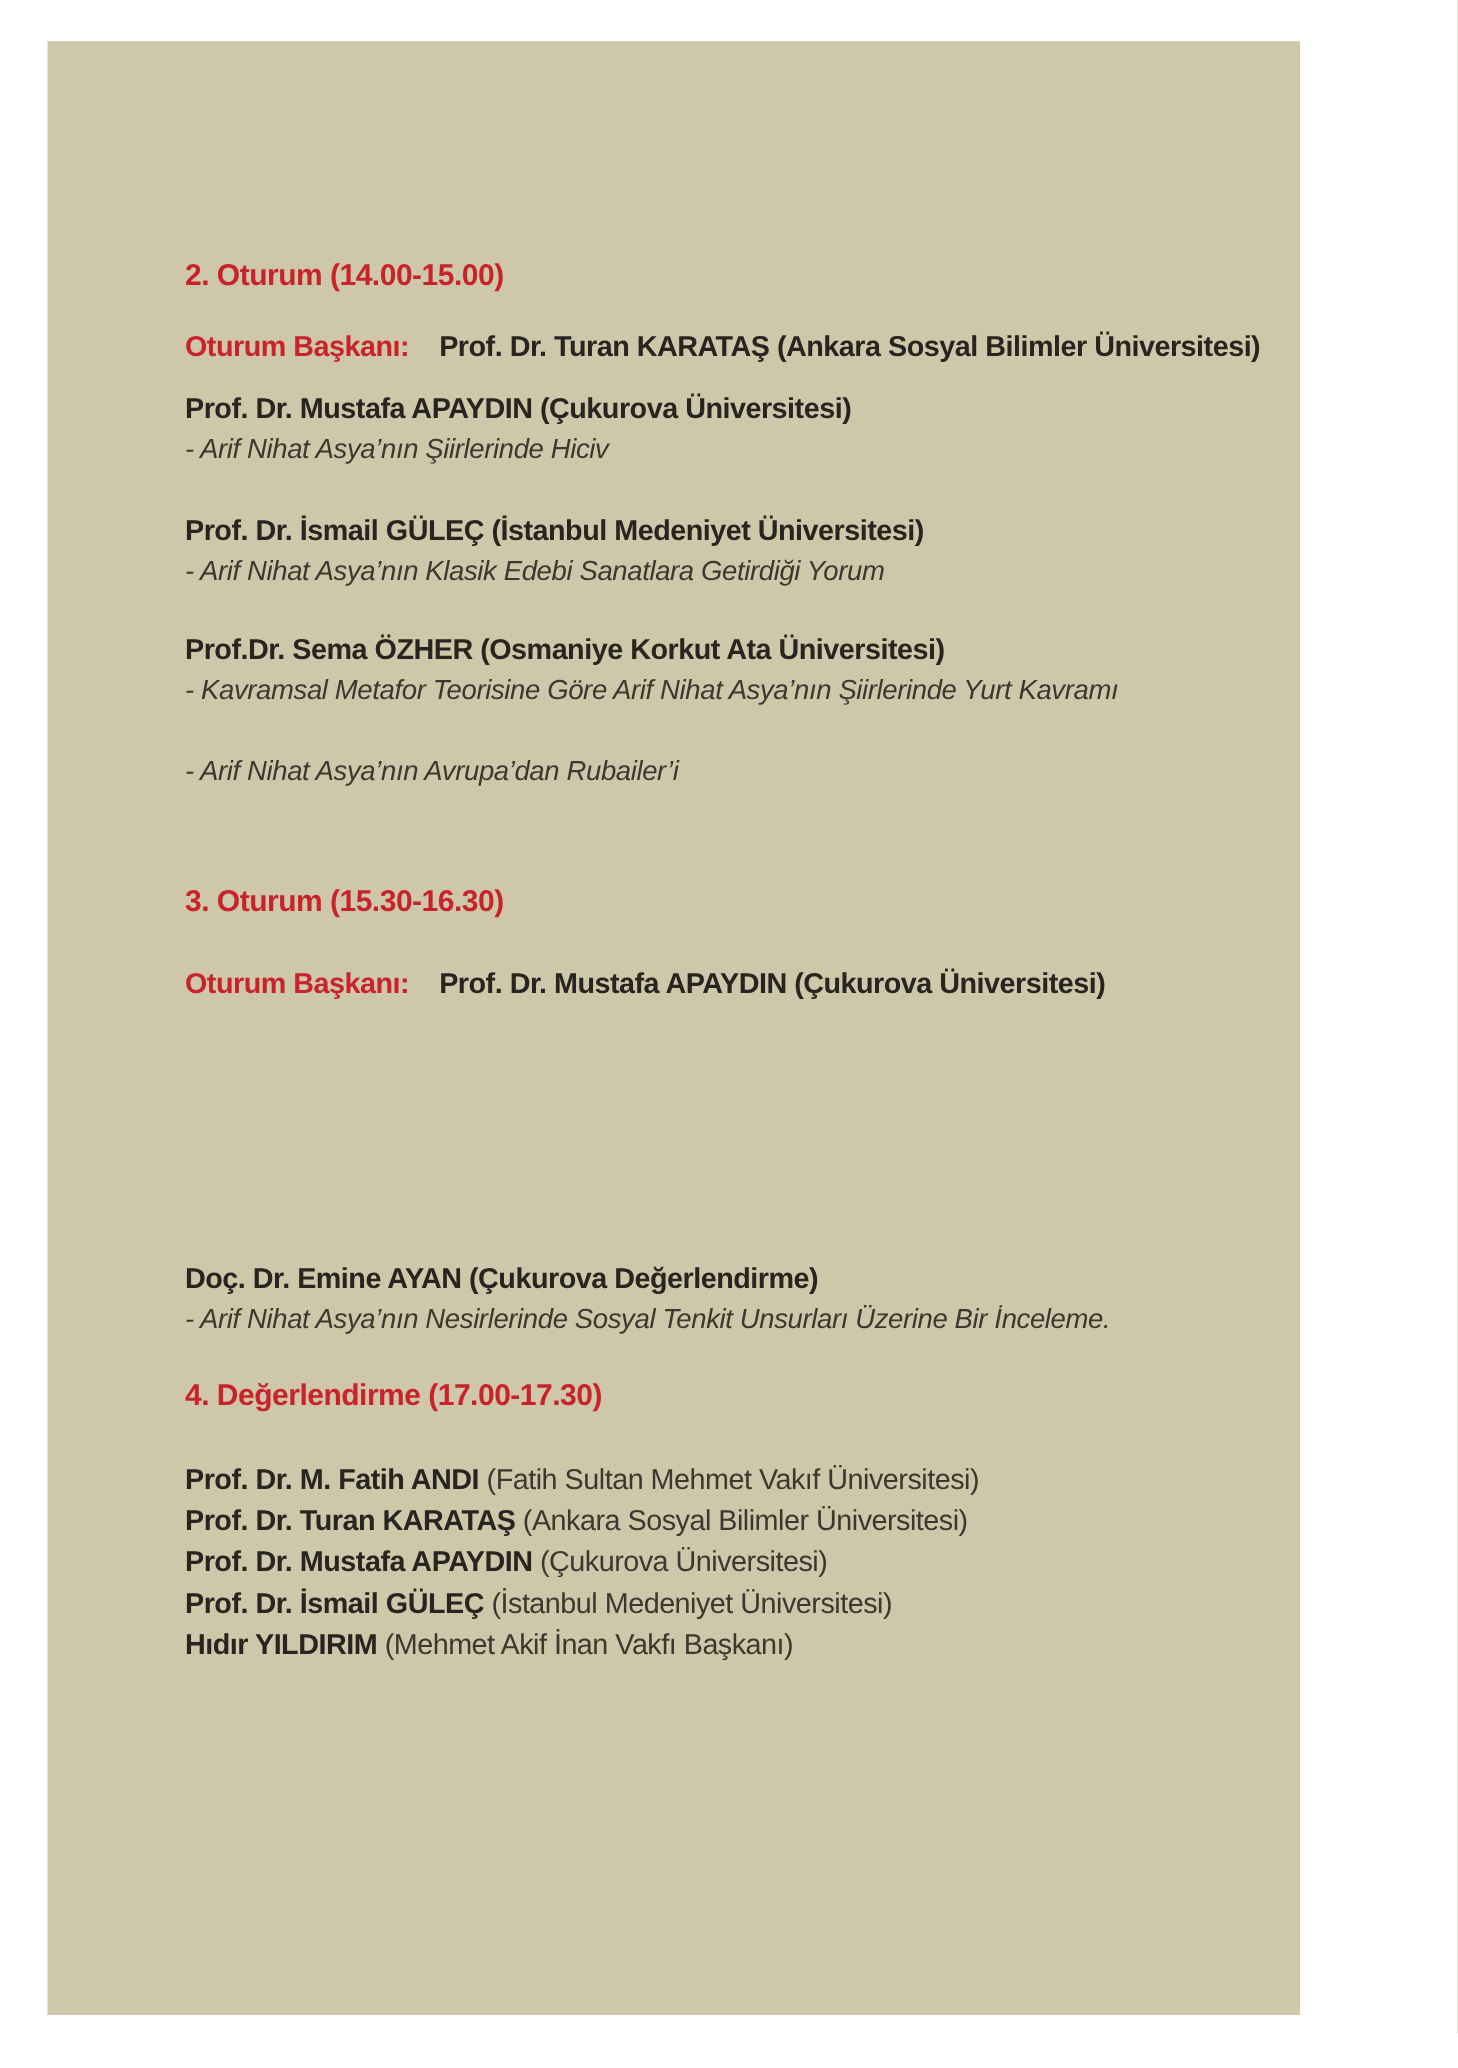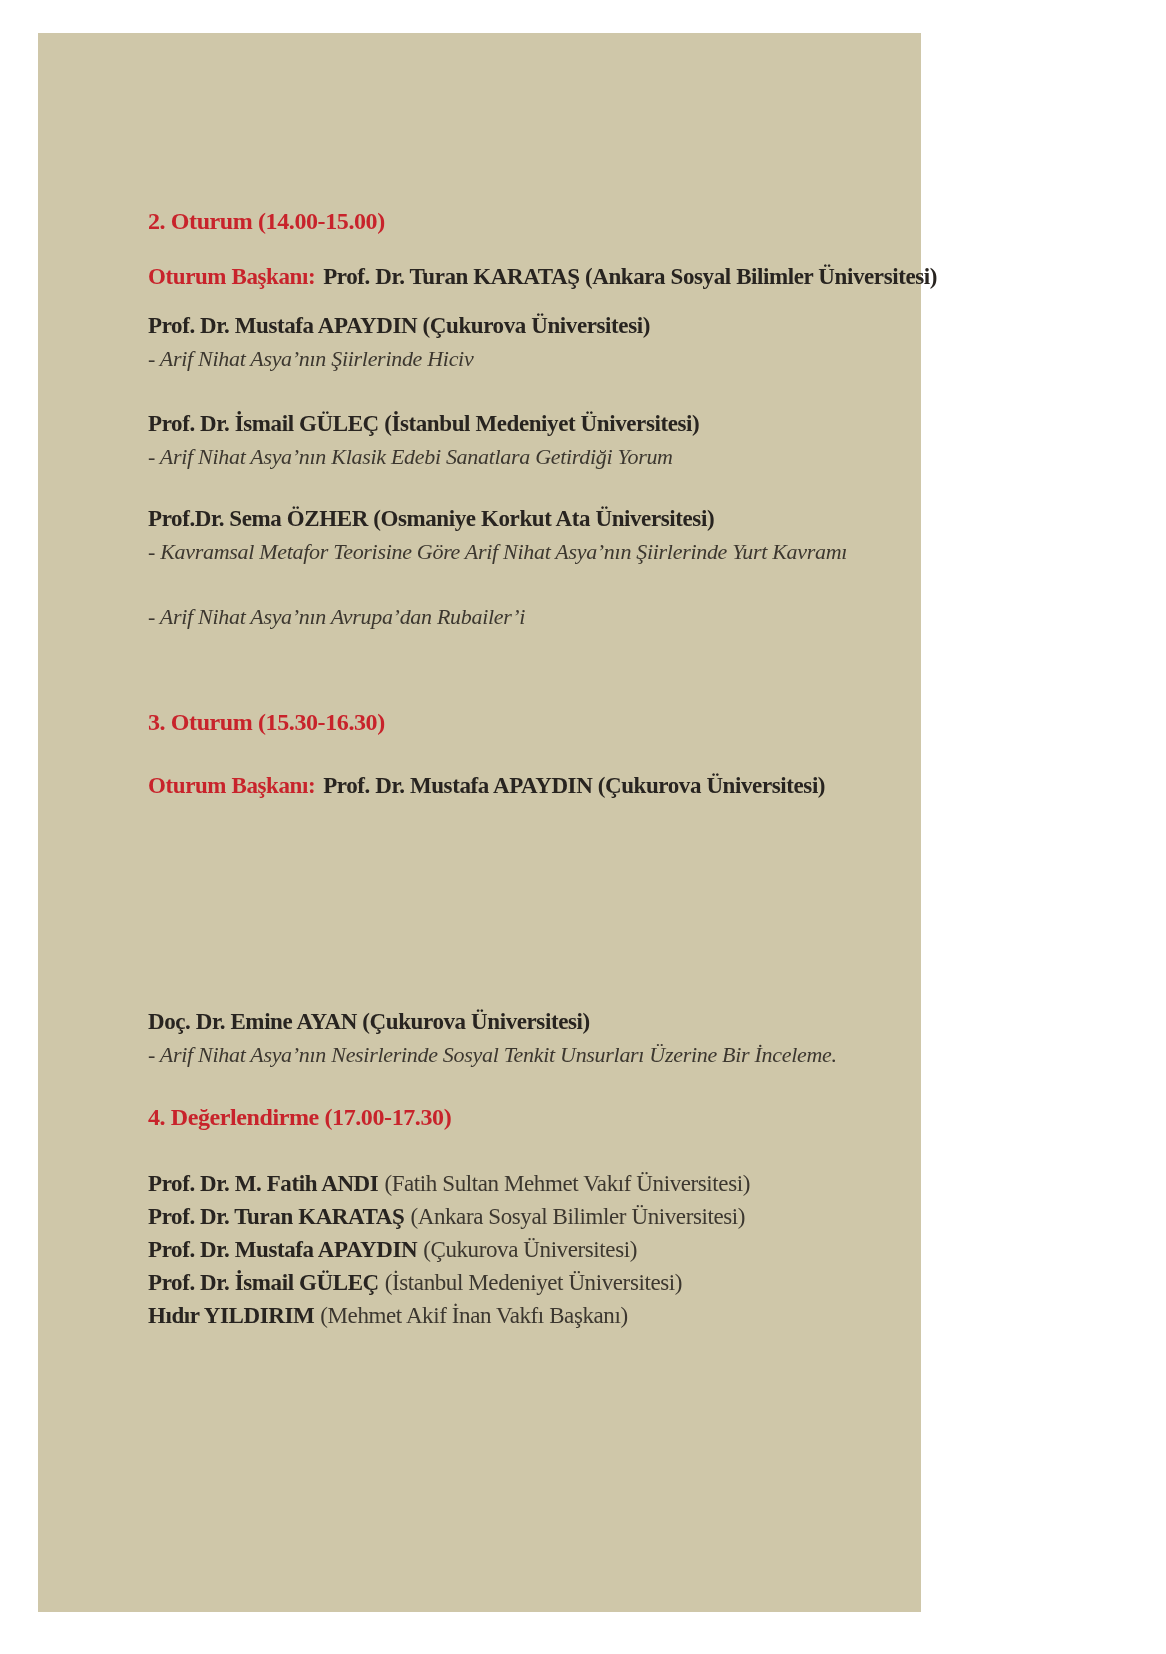--- a/index.html
+++ b/index.html
@@ -14,23 +14,22 @@
   body{
     width:1166px;height:1654px;
     background:var(--page-bg);
     font-family:"Liberation Sans", sans-serif;
     position:relative;
     overflow:hidden;
   }
   .panel{
     position:absolute;
     left:38px;top:33px;
-    width:883px;height:1579px;
+    width:1002px;height:1579px;
     background:var(--panel);
-    font-family:Liberation Serif, serif;
   }
   .content{
     position:absolute;
     left:110px;top:0;
     width:930px;height:100%;
   }
   .content p,.content h2{margin:0;padding:0;}
   .block{position:absolute;left:0;}
   .sec-heading{
     font-size:24px;
@@ -40,21 +39,21 @@
     letter-spacing:-0.4px;
   }
   .chair-line{
     font-size:23px;
     line-height:28px;
     font-weight:bold;
     color:var(--ink);
     letter-spacing:-0.4px;
     white-space:nowrap;
   }
-  .chair-label{color:var(--accent);margin-right:8px;}
+  .chair-label{color:var(--accent);margin-right:24px;}
   .speaker-name{
     font-size:23px;
     line-height:28px;
     font-weight:bold;
     color:var(--ink);
     letter-spacing:-0.4px;
     white-space:nowrap;
   }
   .paper-title{
     font-size:22px;
@@ -109,21 +108,21 @@
 
     <h2 class="block sec-heading" style="top:675px">3. Oturum (15.30-16.30)</h2>
 
     <p class="block chair-line" style="top:739px">
       <span class="chair-label">Oturum Başkanı:</span><span class="chair-name">Prof. Dr. Mustafa APAYDIN (Çukurova Üniversitesi)</span>
     </p>
 
 
 
     <div class="block" style="top:975px">
-      <p class="speaker-name">Doç. Dr. Emine AYAN (Çukurova Üniversitesi)</p>
+      <p class="speaker-name">Doç. Dr. Emine AYAN (Çukurova Değerlendirme)</p>
       <p class="paper-title">- Arif Nihat Asya’nın Nesirlerinde Sosyal Tenkit Unsurları Üzerine Bir İnceleme.</p>
     </div>
 
     <h2 class="block sec-heading" style="top:1070px">4. Değerlendirme (17.00-17.30)</h2>
 
     <div class="block" style="top:1134px">
       <p class="eval-line">
         <span class="eval-name">Prof. Dr. M. Fatih ANDI</span><span class="eval-aff">(Fatih Sultan Mehmet Vakıf Üniversitesi)</span>
       </p>
       <p class="eval-line">

